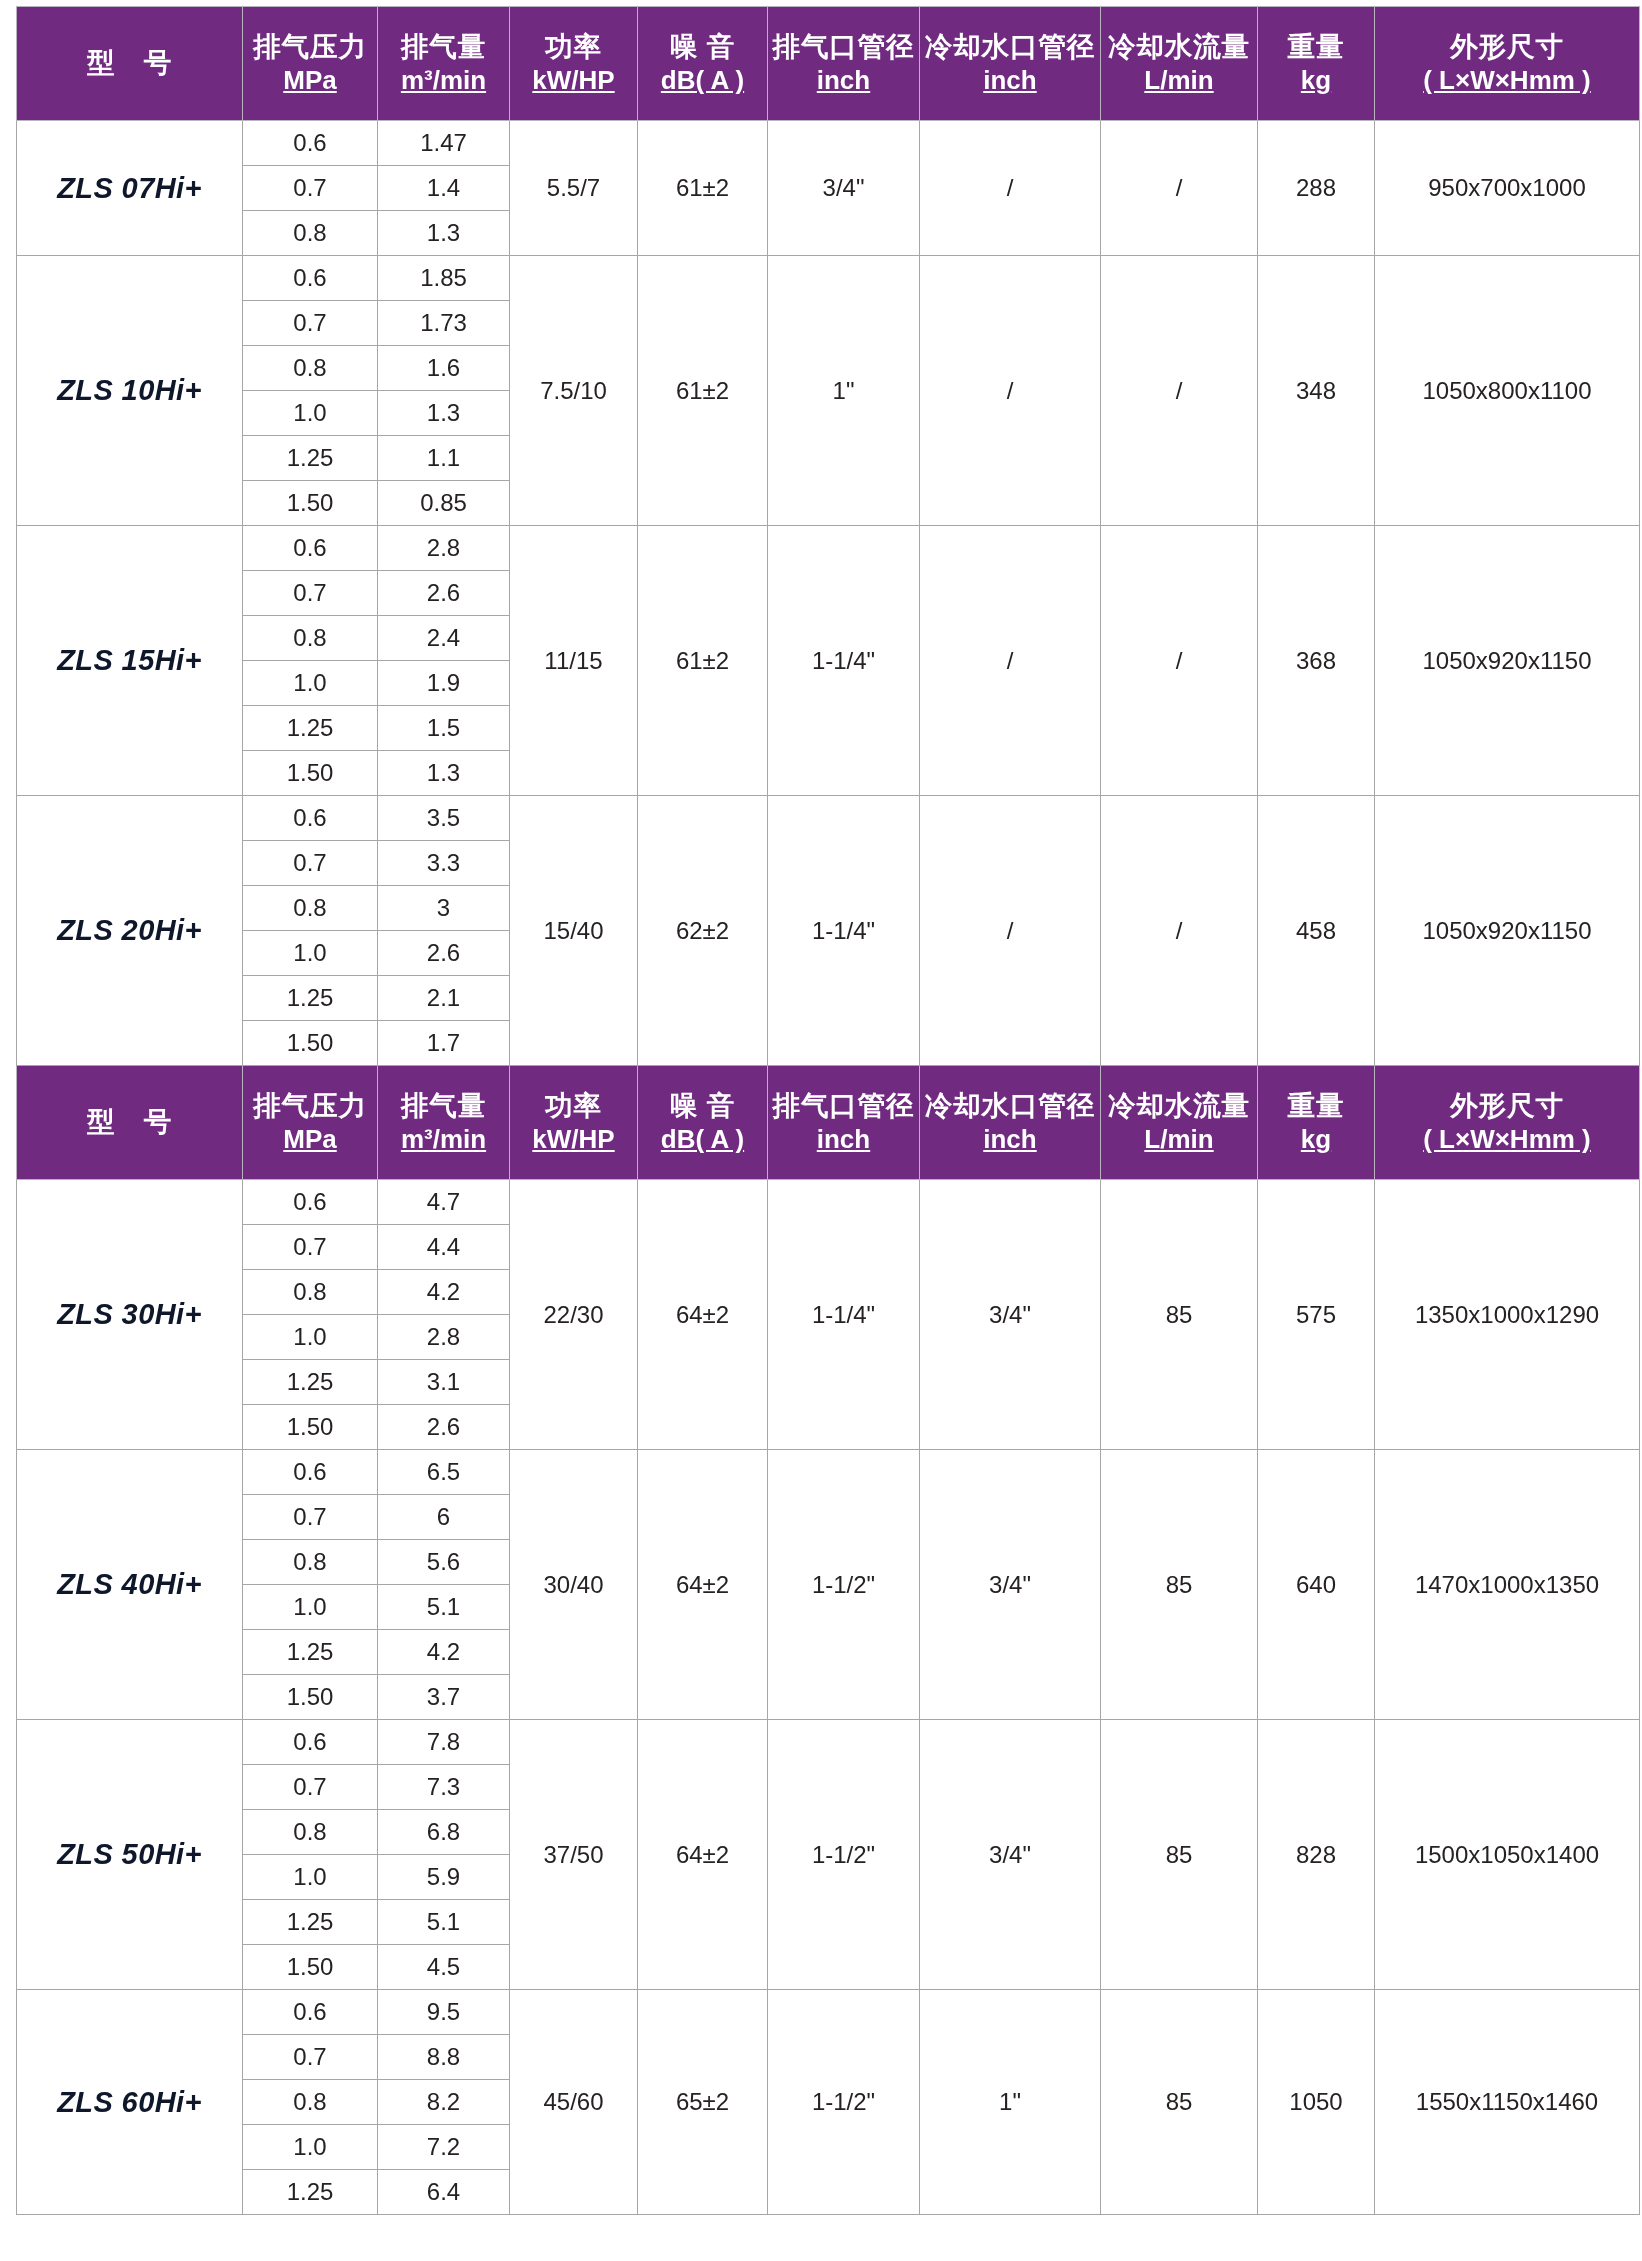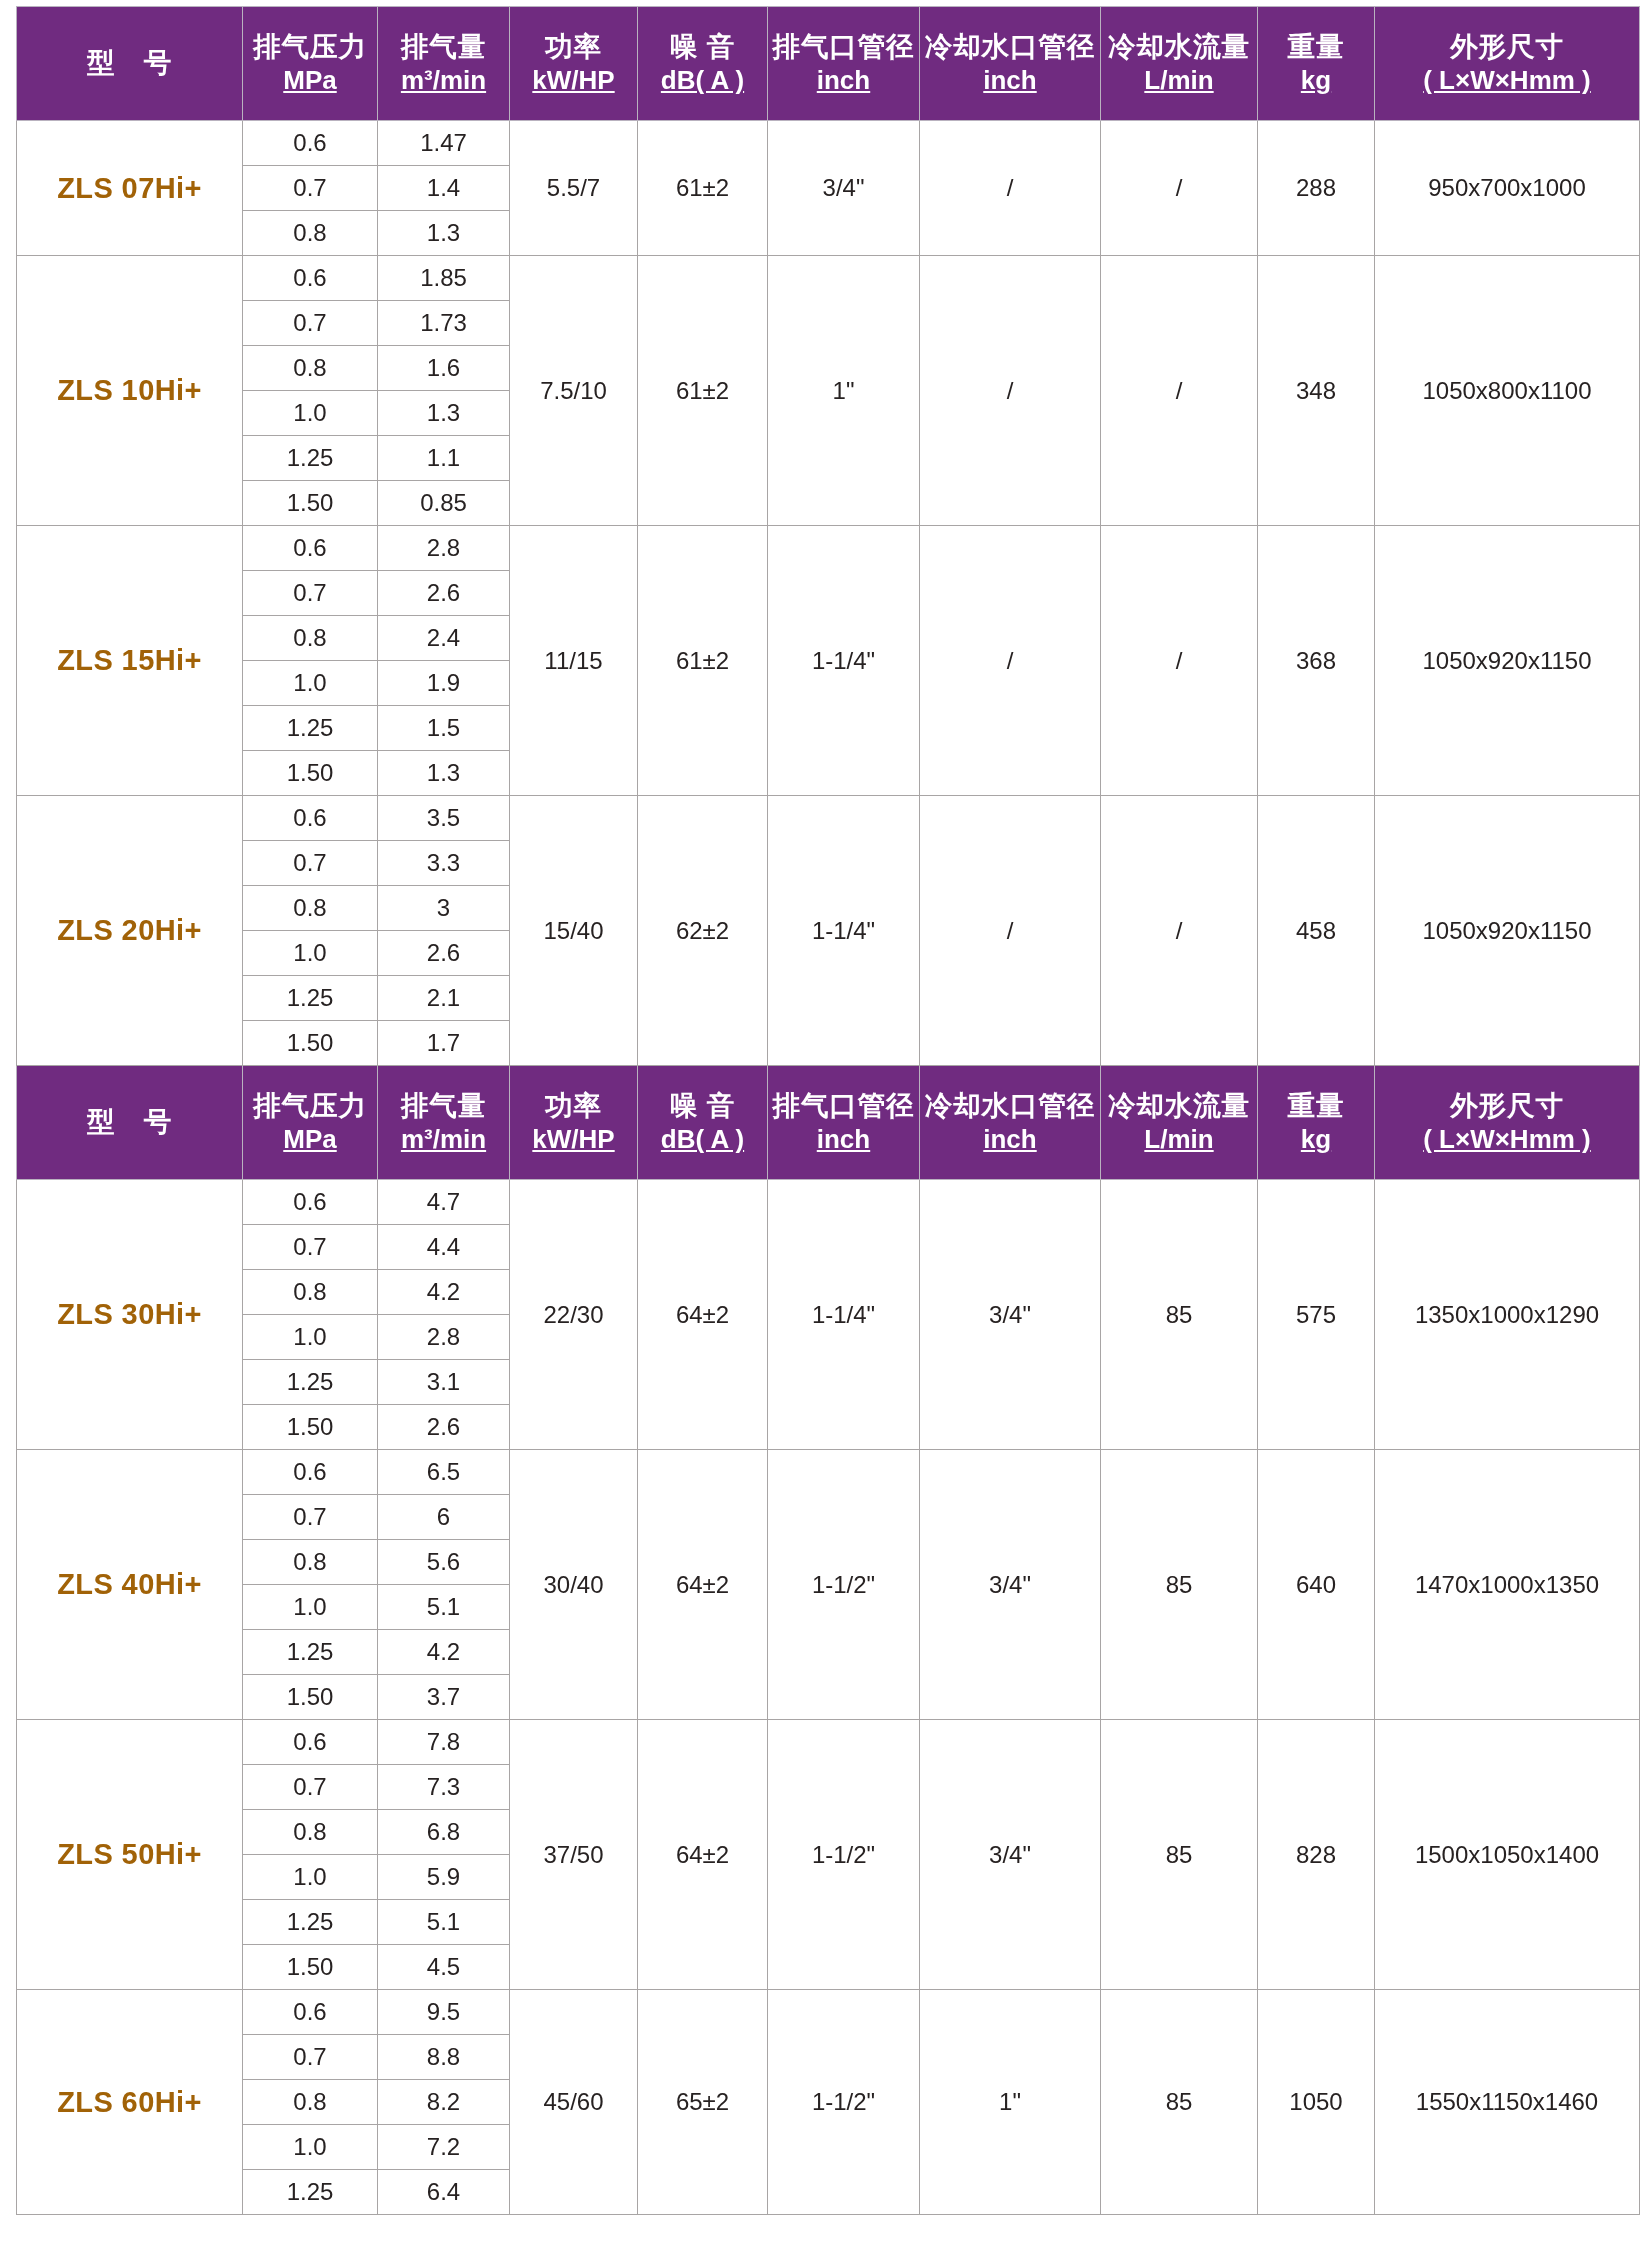--- a/index.html
+++ b/index.html
@@ -46,24 +46,25 @@
   td{
     border:0.8px solid #a8a5a5;
     text-align:center;
     vertical-align:middle;
     color:#272222;
     font-size:24px;
     padding:0;
     background:#ffffff;
   }
   td.model{
-    color:#a16207;
+    color:#0f172a;
     font-weight:bold;
     font-size:29px;
     letter-spacing:0.4px;
+    font-style:italic;
   }
   
   tr.sub-row td.sub{border-top:0.8px solid #c6c3c3;}
   
   tr.section-start td{border-top:0.8px solid #8f8c8c;}
 </style>
 </head>
 <body>
 
 <div class="page">

